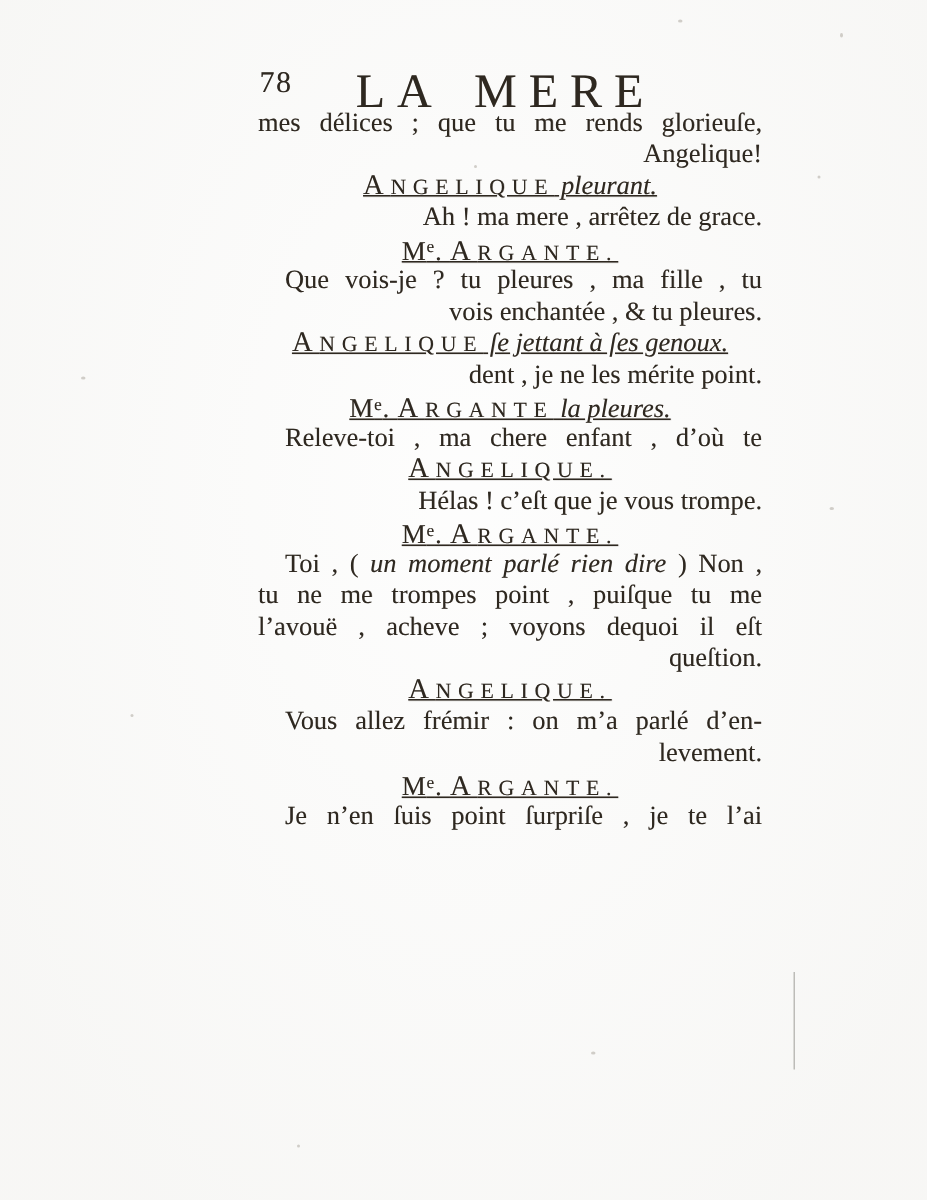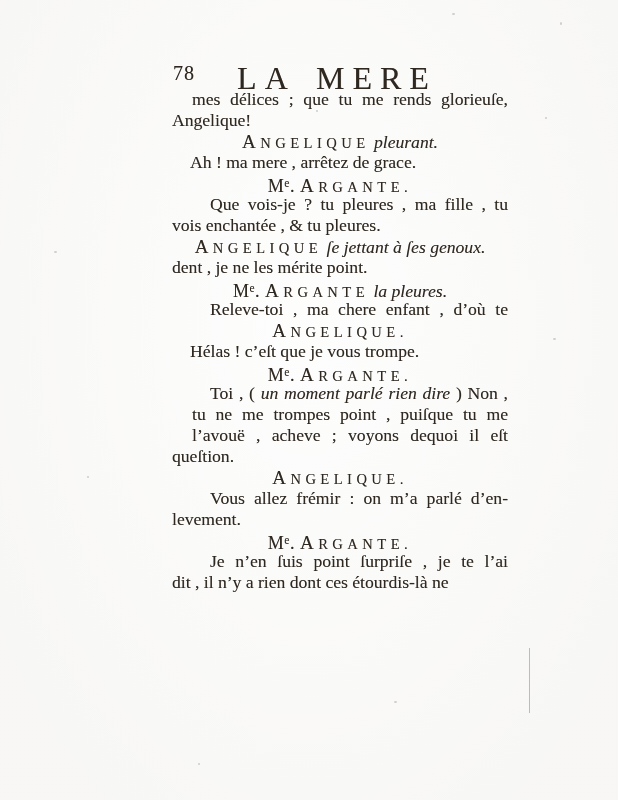--- a/index.html
+++ b/index.html
@@ -10,41 +10,42 @@
     font-family: "Liberation Serif", "DejaVu Serif", serif;
     overflow: hidden;
   }
   .scan {
     position: absolute; inset: 0;
     background: var(--paper, #fbfbfa);
     background-image: radial-gradient(ellipse at 50% 40%, rgba(255,255,255,0.6) 0%, rgba(240,239,236,0.35) 85%);
     overflow: hidden;
   }
   .text-block {
-    position: absolute; left: 172px; top: 58px; width: 336px;
+    position: absolute; left: 172px; top: 40px; width: 336px;
     color: var(--ink, #2e2820);
     text-shadow: 0.2px 0.2px 0.4px rgba(45,35,25,0.35);
   }
   .header-line { position: relative; height: 30px; margin-bottom: 1px; }
   .page-num {
     position: absolute; left: 1px; bottom: 3px;
     font-size: 20px; letter-spacing: 1px;
   }
   .running-title {
     display: block; text-align: center;
     font-size: 32px; letter-spacing: 8px; word-spacing: 6px;
     padding-right: 6px; padding-top: 2px;
   }
   .line {
     font-size: 17.6px; line-height: 21px; height: 21px;
     white-space: pre-wrap;
+    text-align: right;
   }
-  .line.just { text-align: justify; text-align-last: justify; margin-left: 20px; }
+  .line.just { text-align: justify; text-align-last: justify; }
   .line.indent { text-indent: 18px; }
-  .line.speaker { text-align: center; white-space: normal; }
+  .line.speaker { text-align: center; white-space: normal; text-decoration: underline; }
   .sp-prefix { font-size: 18px; letter-spacing: 0.5px; }
   .sp-prefix sup { font-size: 11.5px; vertical-align: 5px; }
   .sp-name { font-size: 14.5px; letter-spacing: 4.5px; }
   .sp-first { font-size: 19px; }
   .sp-dir { font-size: 17.6px; letter-spacing: 0; font-style: italic; }
   .it { font-style: italic; }
   .speck { position: absolute; border-radius: 50%; background: #c5c2bc; opacity: 0.8; }
   .speck.s1 { left: 54px;  top: 251px; width: 3px; height: 2px; }
   .speck.s2 { left: 452px; top: 13px;  width: 3px; height: 2px; }
   .speck.s3 { left: 545px; top: 117px; width: 2px; height: 2px; }
@@ -86,21 +87,20 @@
         <div class="line speaker"><span class="sp-prefix">M<sup>e</sup>. </span><span class="sp-name"><span class="sp-first">A</span>RGANTE.</span></div>
         <div class="line indent just"><span>Toi , ( </span><span class="it">un moment parlé rien dire</span><span> ) Non ,</span></div>
         <div class="line just">tu ne me trompes point , puiſque tu me</div>
         <div class="line just">l’avouë , acheve ; voyons dequoi il eſt</div>
         <div class="line">queſtion.</div>
         <div class="line speaker"><span class="sp-name"><span class="sp-first">A</span>NGELIQUE.</span></div>
         <div class="line indent just">Vous allez frémir : on m’a parlé d’en-</div>
         <div class="line">levement.</div>
         <div class="line speaker"><span class="sp-prefix">M<sup>e</sup>. </span><span class="sp-name"><span class="sp-first">A</span>RGANTE.</span></div>
         <div class="line indent just">Je n’en ſuis point ſurpriſe , je te l’ai</div>
-        <div class="line">dit , il n’y a rien dont ces étourdis-là ne</div>
       </div>
   </div>
 
   <div class="speck s1"></div>
   <div class="speck s2"></div>
   <div class="speck s3"></div>
   <div class="speck s4"></div>
   <div class="speck s5"></div>
   <div class="speck s6"></div>
   <div class="speck s7"></div>

